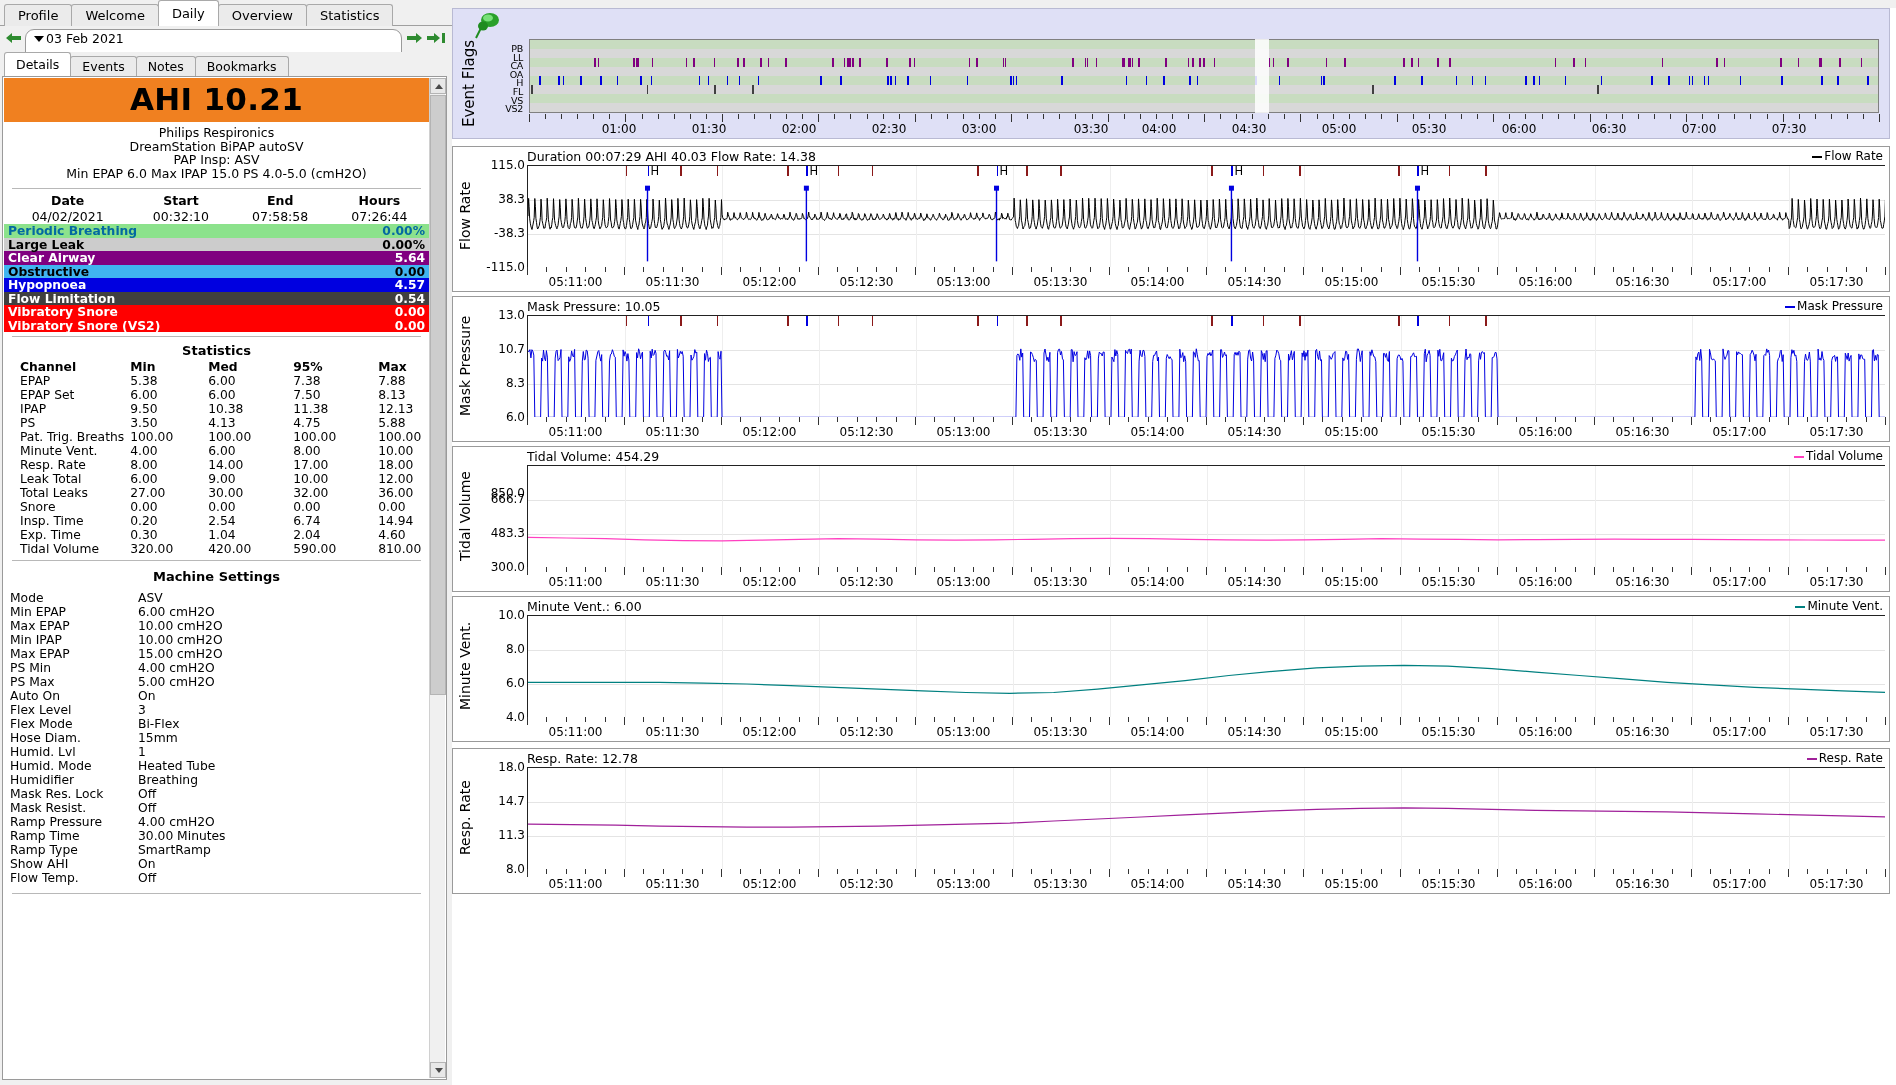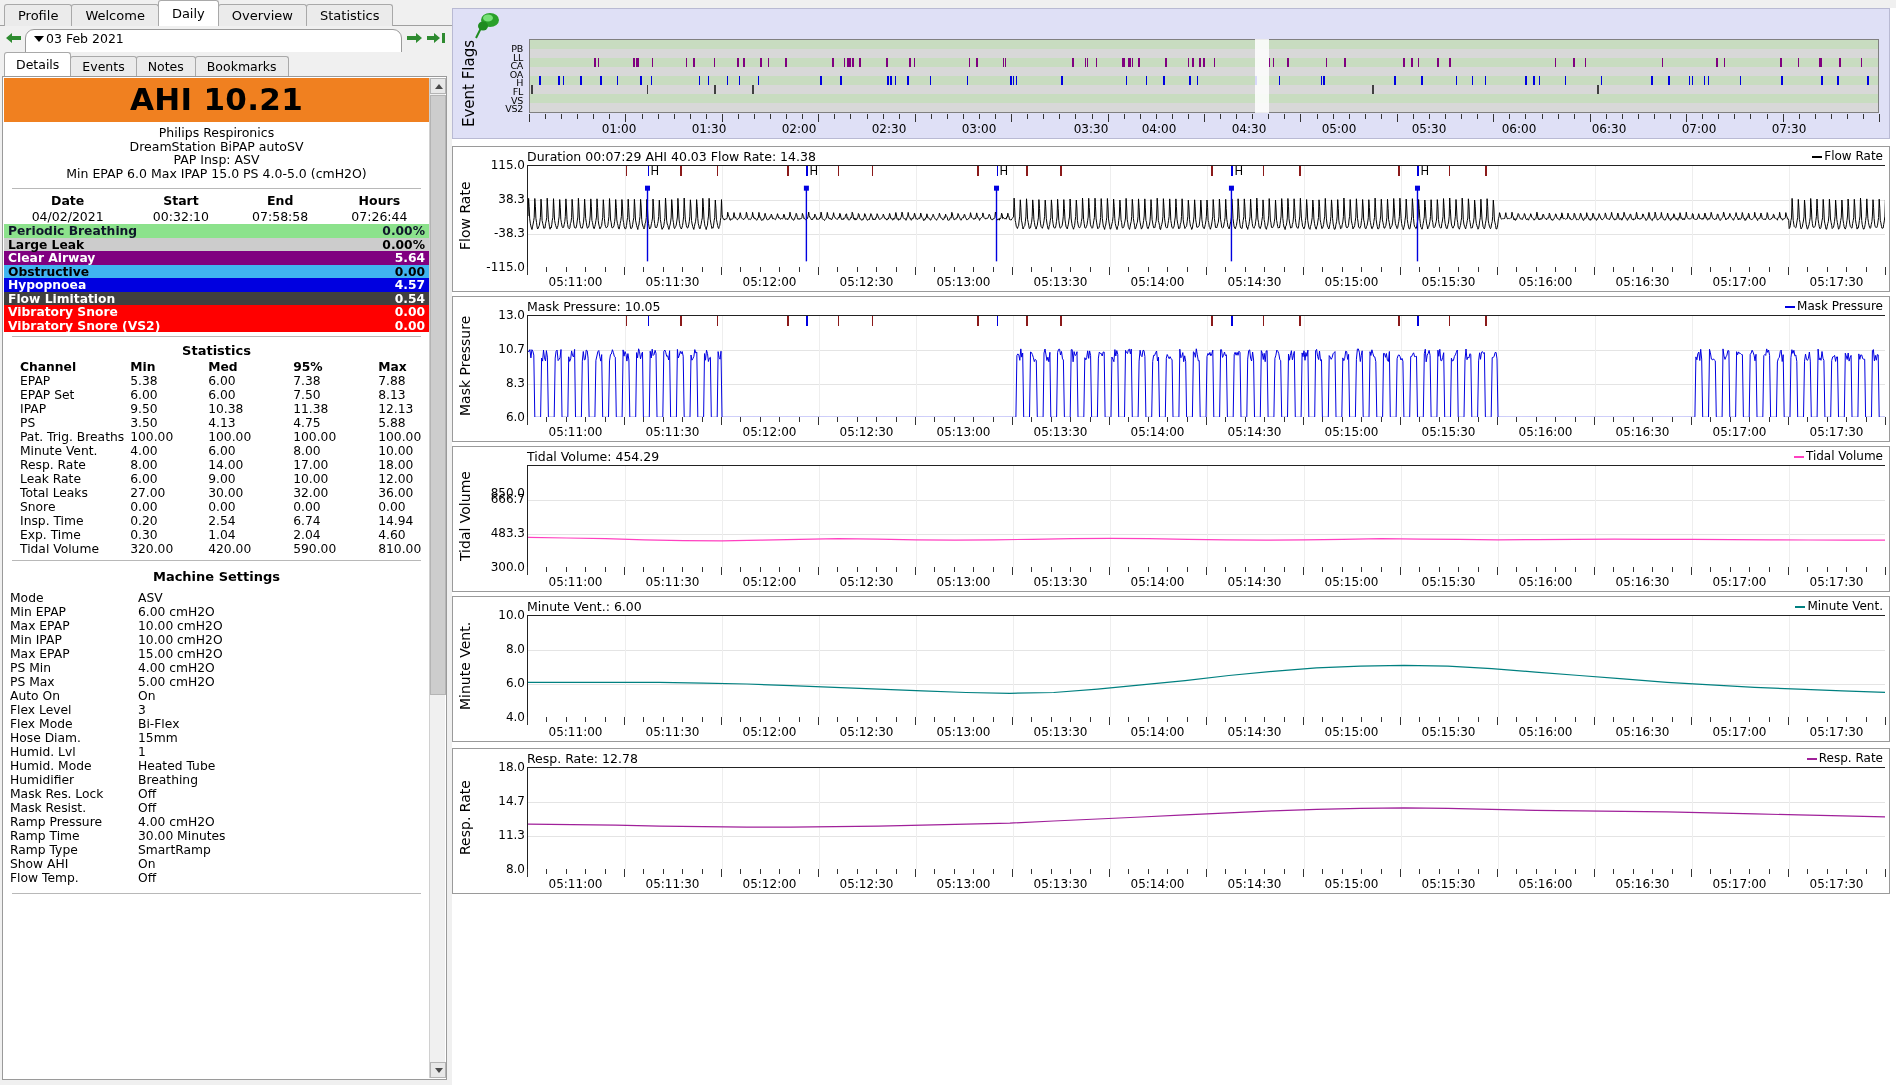--- a/index.html
+++ b/index.html
@@ -237,21 +237,21 @@
               <tr id="sess-vals">
                 <td>04/02/2021</td>
                 <td>00:32:10</td>
                 <td>07:58:58</td>
                 <td>07:26:44</td>
               </tr>
             </tbody>
         </table>
 
         <div id="event-rows">
-            <div class="evtrow" style="background: rgb(140, 226, 140); color: #0f172a;">
+            <div class="evtrow" style="background: rgb(140, 226, 140); color: #0369a1;">
               <span class="lbl">Periodic Breathing</span>
               <span class="val">0.00%</span>
             </div>
             <div class="evtrow" style="background: rgb(204, 204, 204); color: rgb(0, 0, 0);">
               <span class="lbl">Large Leak</span>
               <span class="val">0.00%</span>
             </div>
             <div class="evtrow" style="background: rgb(128, 0, 128); color: rgb(255, 255, 255);">
               <span class="lbl">Clear Airway</span>
               <span class="val">5.64</span>
@@ -335,21 +335,21 @@
                 <td class="c4">10.00</td>
               </tr>
               <tr>
                 <td class="c0">Resp. Rate</td>
                 <td class="c1">8.00</td>
                 <td class="c2">14.00</td>
                 <td class="c3">17.00</td>
                 <td class="c4">18.00</td>
               </tr>
               <tr>
-                <td class="c0">Leak Rate</td>
+                <td class="c0">Leak Total</td>
                 <td class="c1">6.00</td>
                 <td class="c2">9.00</td>
                 <td class="c3">10.00</td>
                 <td class="c4">12.00</td>
               </tr>
               <tr>
                 <td class="c0">Total Leaks</td>
                 <td class="c1">27.00</td>
                 <td class="c2">30.00</td>
                 <td class="c3">32.00</td>

